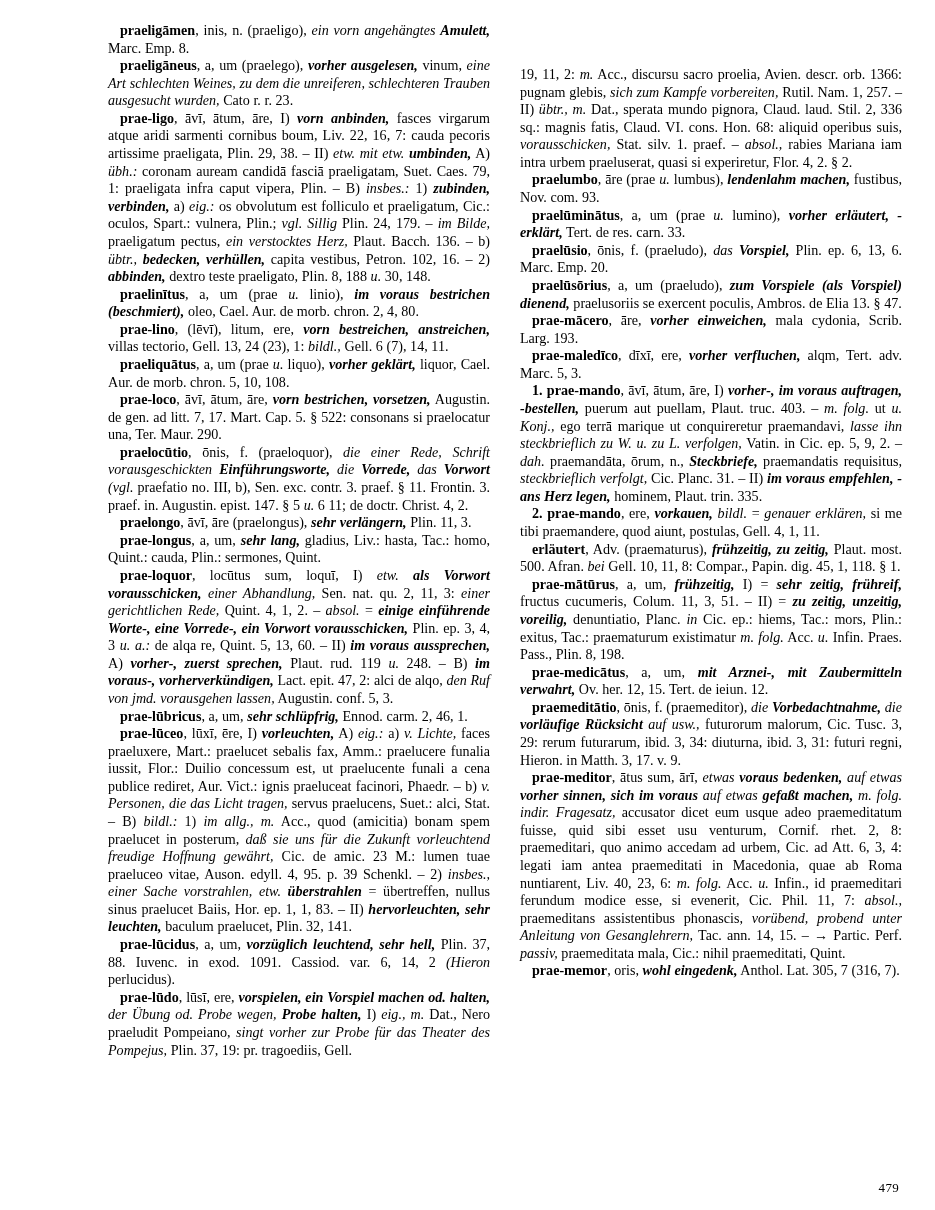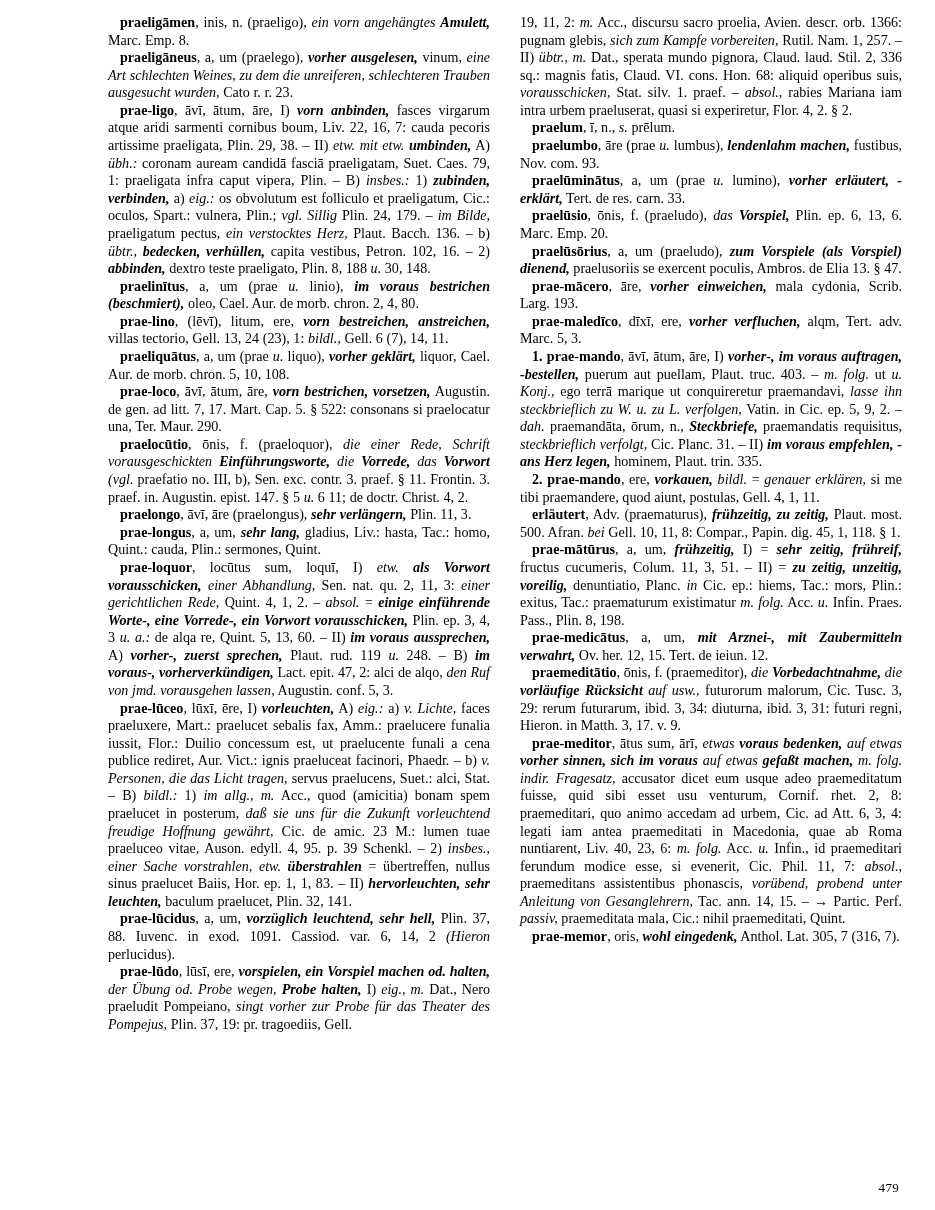--- a/index.html
+++ b/index.html
@@ -10,21 +10,21 @@
   body {
     font-family: "Liberation Serif", "DejaVu Serif", serif;
     color: #000000;
   }
   #page {
     position: relative;
     width: 935px;
     height: 1210px;
     background: #ffffff;
     box-sizing: border-box;
-    padding: 14px 36px 18px 108px;
+    padding: 22px 36px 18px 108px;
     overflow: hidden;
   }
   #columns {
     display: flex;
     flex-direction: row;
     align-items: flex-start;
     gap: 0;
     height: 1148px;
   }
   .column {
@@ -39,20 +39,21 @@
     line-height: 1.248;
     text-align: justify;
     text-justify: inter-word;
     margin: 0 0 0 0;
     text-indent: 12px;
     hyphens: manual;
     word-spacing: 0.1px;
   }
   .entry.cont {
     text-indent: 0;
+    margin-top: 44px;
   }
   .hw { font-weight: bold; }
   .it { font-style: italic; }
   .bi { font-weight: bold; font-style: italic; }
   #folio {
     position: absolute;
     right: 36px;
     bottom: 14px;
     font-size: 13px;
     font-family: "Liberation Serif", "DejaVu Serif", serif;
@@ -71,28 +72,28 @@
         <p class="entry"><span class="hw">praeligāneus</span>, a, um (praelego), <span class="bi">vorher ausgelesen,</span> vinum, <span class="it">eine Art schlechten Weines, zu dem die unreiferen, schlechteren Trauben ausgesucht wurden,</span> Cato r. r. 23.</p>
         <p class="entry"><span class="hw">prae-ligo</span>, āvī, ātum, āre, I) <span class="bi">vorn anbinden,</span> fasces virgarum atque aridi sarmenti cornibus boum, Liv. 22, 16, 7: cauda pecoris artissime praeligata, Plin. 29, 38. – II) <span class="it">etw. mit etw.</span> <span class="bi">umbinden,</span> A) <span class="it">übh.:</span> coronam auream candidā fasciā praeligatam, Suet. Caes. 79, 1: praeligata infra caput vipera, Plin. – B) <span class="it">insbes.:</span> 1) <span class="bi">zubinden, verbinden,</span> a) <span class="it">eig.:</span> os obvolutum est folliculo et praeligatum, Cic.: oculos, Spart.: vulnera, Plin.; <span class="it">vgl. Sillig</span> Plin. 24, 179. – <span class="it">im Bilde,</span> praeligatum pectus, <span class="it">ein verstocktes Herz,</span> Plaut. Bacch. 136. – b) <span class="it">übtr.,</span> <span class="bi">bedecken, verhüllen,</span> capita vestibus, Petron. 102, 16. – 2) <span class="bi">abbinden,</span> dextro teste praeligato, Plin. 8, 188 <span class="it">u.</span> 30, 148.</p>
         <p class="entry"><span class="hw">praelinītus</span>, a, um (prae <span class="it">u.</span> linio), <span class="bi">im voraus bestrichen (beschmiert),</span> oleo, Cael. Aur. de morb. chron. 2, 4, 80.</p>
         <p class="entry"><span class="hw">prae-lino</span>, (lēvī), litum, ere, <span class="bi">vorn bestreichen, anstreichen,</span> villas tectorio, Gell. 13, 24 (23), 1: <span class="it">bildl.,</span> Gell. 6 (7), 14, 11.</p>
         <p class="entry"><span class="hw">praeliquātus</span>, a, um (prae <span class="it">u.</span> liquo), <span class="bi">vorher geklärt,</span> liquor, Cael. Aur. de morb. chron. 5, 10, 108.</p>
         <p class="entry"><span class="hw">prae-loco</span>, āvī, ātum, āre, <span class="bi">vorn bestrichen, vorsetzen,</span> Augustin. de gen. ad litt. 7, 17. Mart. Cap. 5. § 522: consonans si praelocatur una, Ter. Maur. 290.</p>
         <p class="entry"><span class="hw">praelocūtio</span>, ōnis, f. (praeloquor), <span class="it">die einer Rede, Schrift vorausgeschickten <span class="bi">Einführungsworte,</span> die <span class="bi">Vorrede,</span> das <span class="bi">Vorwort</span> (vgl.</span> praefatio no. III, b), Sen. exc. contr. 3. praef. § 11. Frontin. 3. praef. in. Augustin. epist. 147. § 5 <span class="it">u.</span> 6 11; de doctr. Christ. 4, 2.</p>
         <p class="entry"><span class="hw">praelongo</span>, āvī, āre (praelongus), <span class="bi">sehr verlängern,</span> Plin. 11, 3.</p>
         <p class="entry"><span class="hw">prae-longus</span>, a, um, <span class="bi">sehr lang,</span> gladius, Liv.: hasta, Tac.: homo, Quint.: cauda, Plin.: sermones, Quint.</p>
         <p class="entry"><span class="hw">prae-loquor</span>, locūtus sum, loquī, I) <span class="it">etw.</span> <span class="bi">als Vorwort vorausschicken,</span> <span class="it">einer Abhandlung,</span> Sen. nat. qu. 2, 11, 3: <span class="it">einer gerichtlichen Rede,</span> Quint. 4, 1, 2. – <span class="it">absol.</span> = <span class="bi">einige einführende Worte-, eine Vorrede-, ein Vorwort vorausschicken,</span> Plin. ep. 3, 4, 3 <span class="it">u. a.:</span> de alqa re, Quint. 5, 13, 60. – II) <span class="bi">im voraus aussprechen,</span> A) <span class="bi">vorher-, zuerst sprechen,</span> Plaut. rud. 119 <span class="it">u.</span> 248. – B) <span class="bi">im voraus-, vorherverkündigen,</span> Lact. epit. 47, 2: alci de alqo, <span class="it">den Ruf von jmd. vorausgehen lassen,</span> Augustin. conf. 5, 3.</p>
+        <p class="entry"><span class="hw">prae-lūbricus</span>, a, um, <span class="bi">sehr schlüpfrig,</span> Ennod. carm. 2, 46, 1.</p>
         <p class="entry"><span class="hw">prae-lūceo</span>, lūxī, ēre, I) <span class="bi">vorleuchten,</span> A) <span class="it">eig.:</span> a) <span class="it">v. Lichte,</span> faces praeluxere, Mart.: praelucet sebalis fax, Amm.: praelucere funalia iussit, Flor.: Duilio concessum est, ut praelucente funali a cena publice rediret, Aur. Vict.: ignis praeluceat facinori, Phaedr. – b) <span class="it">v. Personen, die das Licht tragen,</span> servus praelucens, Suet.: alci, Stat. – B) <span class="it">bildl.:</span> 1) <span class="it">im allg., m.</span> Acc., quod (amicitia) bonam spem praelucet in posterum, <span class="it">daß sie uns für die Zukunft vorleuchtend freudige Hoffnung gewährt,</span> Cic. de amic. 23 M.: lumen tuae praeluceo vitae, Auson. edyll. 4, 95. p. 39 Schenkl. – 2) <span class="it">insbes., einer Sache vorstrahlen, etw. <span class="bi">überstrahlen</span></span> = übertreffen, nullus sinus praelucet Baiis, Hor. ep. 1, 1, 83. – II) <span class="bi">hervorleuchten, sehr leuchten,</span> baculum praelucet, Plin. 32, 141.</p>
         <p class="entry"><span class="hw">prae-lūcidus</span>, a, um, <span class="bi">vorzüglich leuchtend, sehr hell,</span> Plin. 37, 88. Iuvenc. in exod. 1091. Cassiod. var. 6, 14, 2 <span class="it">(Hieron</span> perlucidus).</p>
         <p class="entry"><span class="hw">prae-lūdo</span>, lūsī, ere, <span class="bi">vorspielen, ein Vorspiel machen od. halten,</span> <span class="it">der Übung od. Probe wegen,</span> <span class="bi">Probe halten,</span> I) <span class="it">eig., m.</span> Dat., Nero praeludit Pompeiano, <span class="it">singt vorher zur Probe für das Theater des Pompejus,</span> Plin. 37, 19: pr. tragoediis, Gell.</p>
       </div>
 
     <div class="column right">
         <p class="entry cont">19, 11, 2: <span class="it">m.</span> Acc., discursu sacro proelia, Avien. descr. orb. 1366: pugnam glebis, <span class="it">sich zum Kampfe vorbereiten,</span> Rutil. Nam. 1, 257. – II) <span class="it">übtr., m.</span> Dat., sperata mundo pignora, Claud. laud. Stil. 2, 336 sq.: magnis fatis, Claud. VI. cons. Hon. 68: aliquid operibus suis, <span class="it">vorausschicken,</span> Stat. silv. 1. praef. – <span class="it">absol.,</span> rabies Mariana iam intra urbem praeluserat, quasi si experiretur, Flor. 4, 2. § 2.</p>
-        <p class="entry"><span class="hw">praelum</span>, ī, n., <span class="it">s.</span> prēlum.</p>
         <p class="entry"><span class="hw">praelumbo</span>, āre (prae <span class="it">u.</span> lumbus), <span class="bi">lendenlahm machen,</span> fustibus, Nov. com. 93.</p>
         <p class="entry"><span class="hw">praelūminātus</span>, a, um (prae <span class="it">u.</span> lumino), <span class="bi">vorher erläutert, -erklärt,</span> Tert. de res. carn. 33.</p>
         <p class="entry"><span class="hw">praelūsio</span>, ōnis, f. (praeludo), <span class="it">das <span class="bi">Vorspiel,</span></span> Plin. ep. 6, 13, 6. Marc. Emp. 20.</p>
         <p class="entry"><span class="hw">praelūsōrius</span>, a, um (praeludo), <span class="bi">zum Vorspiele (als Vorspiel) dienend,</span> praelusoriis se exercent poculis, Ambros. de Elia 13. § 47.</p>
         <p class="entry"><span class="hw">prae-mācero</span>, āre, <span class="bi">vorher einweichen,</span> mala cydonia, Scrib. Larg. 193.</p>
         <p class="entry"><span class="hw">prae-maledīco</span>, dīxī, ere, <span class="bi">vorher verfluchen,</span> alqm, Tert. adv. Marc. 5, 3.</p>
         <p class="entry"><span class="hw">1. prae-mando</span>, āvī, ātum, āre, I) <span class="bi">vorher-, im voraus auftragen, -bestellen,</span> puerum aut puellam, Plaut. truc. 403. – <span class="it">m. folg.</span> ut <span class="it">u. Konj.,</span> ego terrā marique ut conquireretur praemandavi, <span class="it">lasse ihn steckbrieflich zu W. u. zu L. verfolgen,</span> Vatin. in Cic. ep. 5, 9, 2. – <span class="it">dah.</span> praemandāta, ōrum, n., <span class="bi">Steckbriefe,</span> praemandatis requisitus, <span class="it">steckbrieflich verfolgt,</span> Cic. Planc. 31. – II) <span class="bi">im voraus empfehlen, -ans Herz legen,</span> hominem, Plaut. trin. 335.</p>
         <p class="entry"><span class="hw">2. prae-mando</span>, ere, <span class="bi">vorkauen,</span> <span class="it">bildl.</span> = <span class="it">genauer erklären,</span> si me tibi praemandere, quod aiunt, postulas, Gell. 4, 1, 11.</p>
         <p class="entry"><span class="hw">erläutert</span>, Adv. (praematurus), <span class="bi">frühzeitig, zu zeitig,</span> Plaut. most. 500. Afran. <span class="it">bei</span> Gell. 10, 11, 8: Compar., Papin. dig. 45, 1, 118. § 1.</p>
         <p class="entry"><span class="hw">prae-mātūrus</span>, a, um, <span class="bi">frühzeitig,</span> I) = <span class="bi">sehr zeitig, frühreif,</span> fructus cucumeris, Colum. 11, 3, 51. – II) = <span class="bi">zu zeitig, unzeitig, voreilig,</span> denuntiatio, Planc. <span class="it">in</span> Cic. ep.: hiems, Tac.: mors, Plin.: exitus, Tac.: praematurum existimatur <span class="it">m. folg.</span> Acc. <span class="it">u.</span> Infin. Praes. Pass., Plin. 8, 198.</p>

